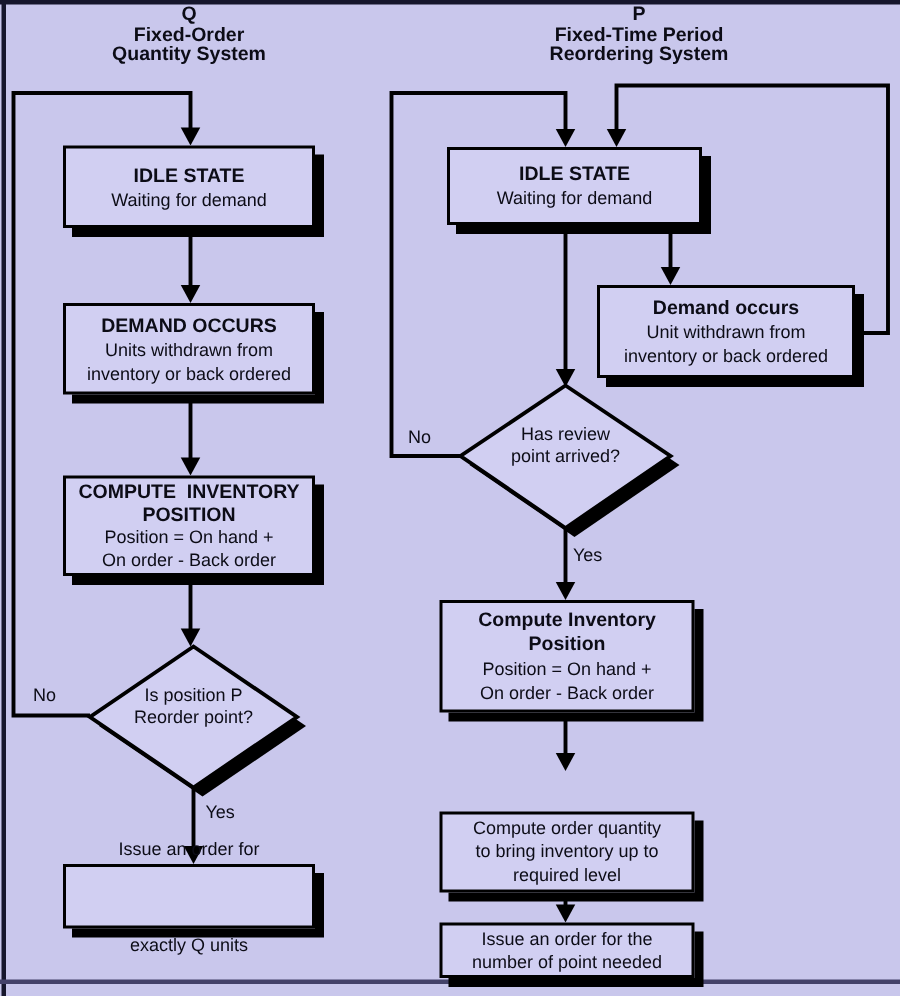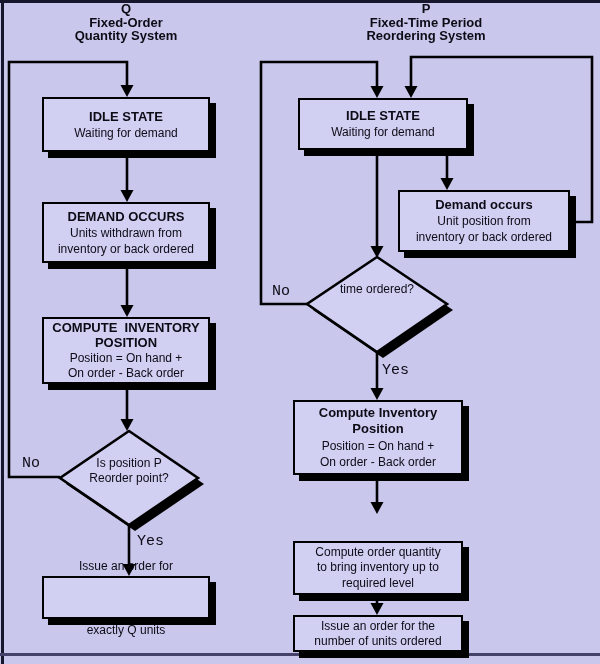--- a/index.html
+++ b/index.html
@@ -49,21 +49,21 @@
   .p-issue   { left:293px; top:615px; width:170px; height:37px; }
 
   .decision-text {
     position:absolute; width:140px; text-align:center;
     font-size:12px; line-height:15px;
   }
   .decision-text .line { display:block; white-space:pre; }
   .q-decision { left:59px;  top:456px;text-align:center; }
   .p-decision { left:307px; top:282px; }
 
-  .branch-label { position:absolute; font-size:15px; line-height:15px;font-family:Liberation Mono, monospace; }
+  .branch-label { position:absolute; font-size:12px; line-height:15px; }
   .q-no  { left:22px;  top:456px; }
   .q-yes { left:137px; top:534px; }
   .p-no  { left:272px; top:284px; }
   .p-yes { left:382px; top:363px; }
 </style>
 </head>
 <body>
 
 <div class="stage">
 
@@ -162,45 +162,46 @@
     <span class="line">Issue an order for</span>
     <span class="line">exactly Q units</span>
   </div>
 
   <div class="box p-idle lh16">
     <span class="h">IDLE STATE</span>
     <span class="line">Waiting for demand</span>
   </div>
   <div class="box p-demand lh16">
     <span class="h">Demand occurs</span>
-    <span class="line">Unit position from</span>
+    <span class="line">Unit withdrawn from</span>
     <span class="line">inventory or back ordered</span>
   </div>
   <div class="box p-compute lh165">
     <span class="h">Compute Inventory</span>
     <span class="h">Position</span>
     <span class="line">Position = On hand +</span>
     <span class="line">On order - Back order</span>
   </div>
   <div class="box p-orderqty lh155">
     <span class="line">Compute order quantity</span>
     <span class="line">to bring inventory up to</span>
     <span class="line">required level</span>
   </div>
   <div class="box p-issue lh15">
     <span class="line">Issue an order for the</span>
-    <span class="line">number of units ordered</span>
+    <span class="line">number of point needed</span>
   </div>
 
   <div class="decision-text q-decision">
     <span class="line">Is position P</span>
     <span class="line">Reorder point?</span>
   </div>
   <div class="decision-text p-decision">
-    <span class="line">time ordered?</span>
+    <span class="line">Has review</span>
+    <span class="line">point arrived?</span>
   </div>
 
   <span class="branch-label q-no">No</span>
   <span class="branch-label q-yes">Yes</span>
   <span class="branch-label p-no">No</span>
   <span class="branch-label p-yes">Yes</span>
 
 </div>
 
 </body></html>

